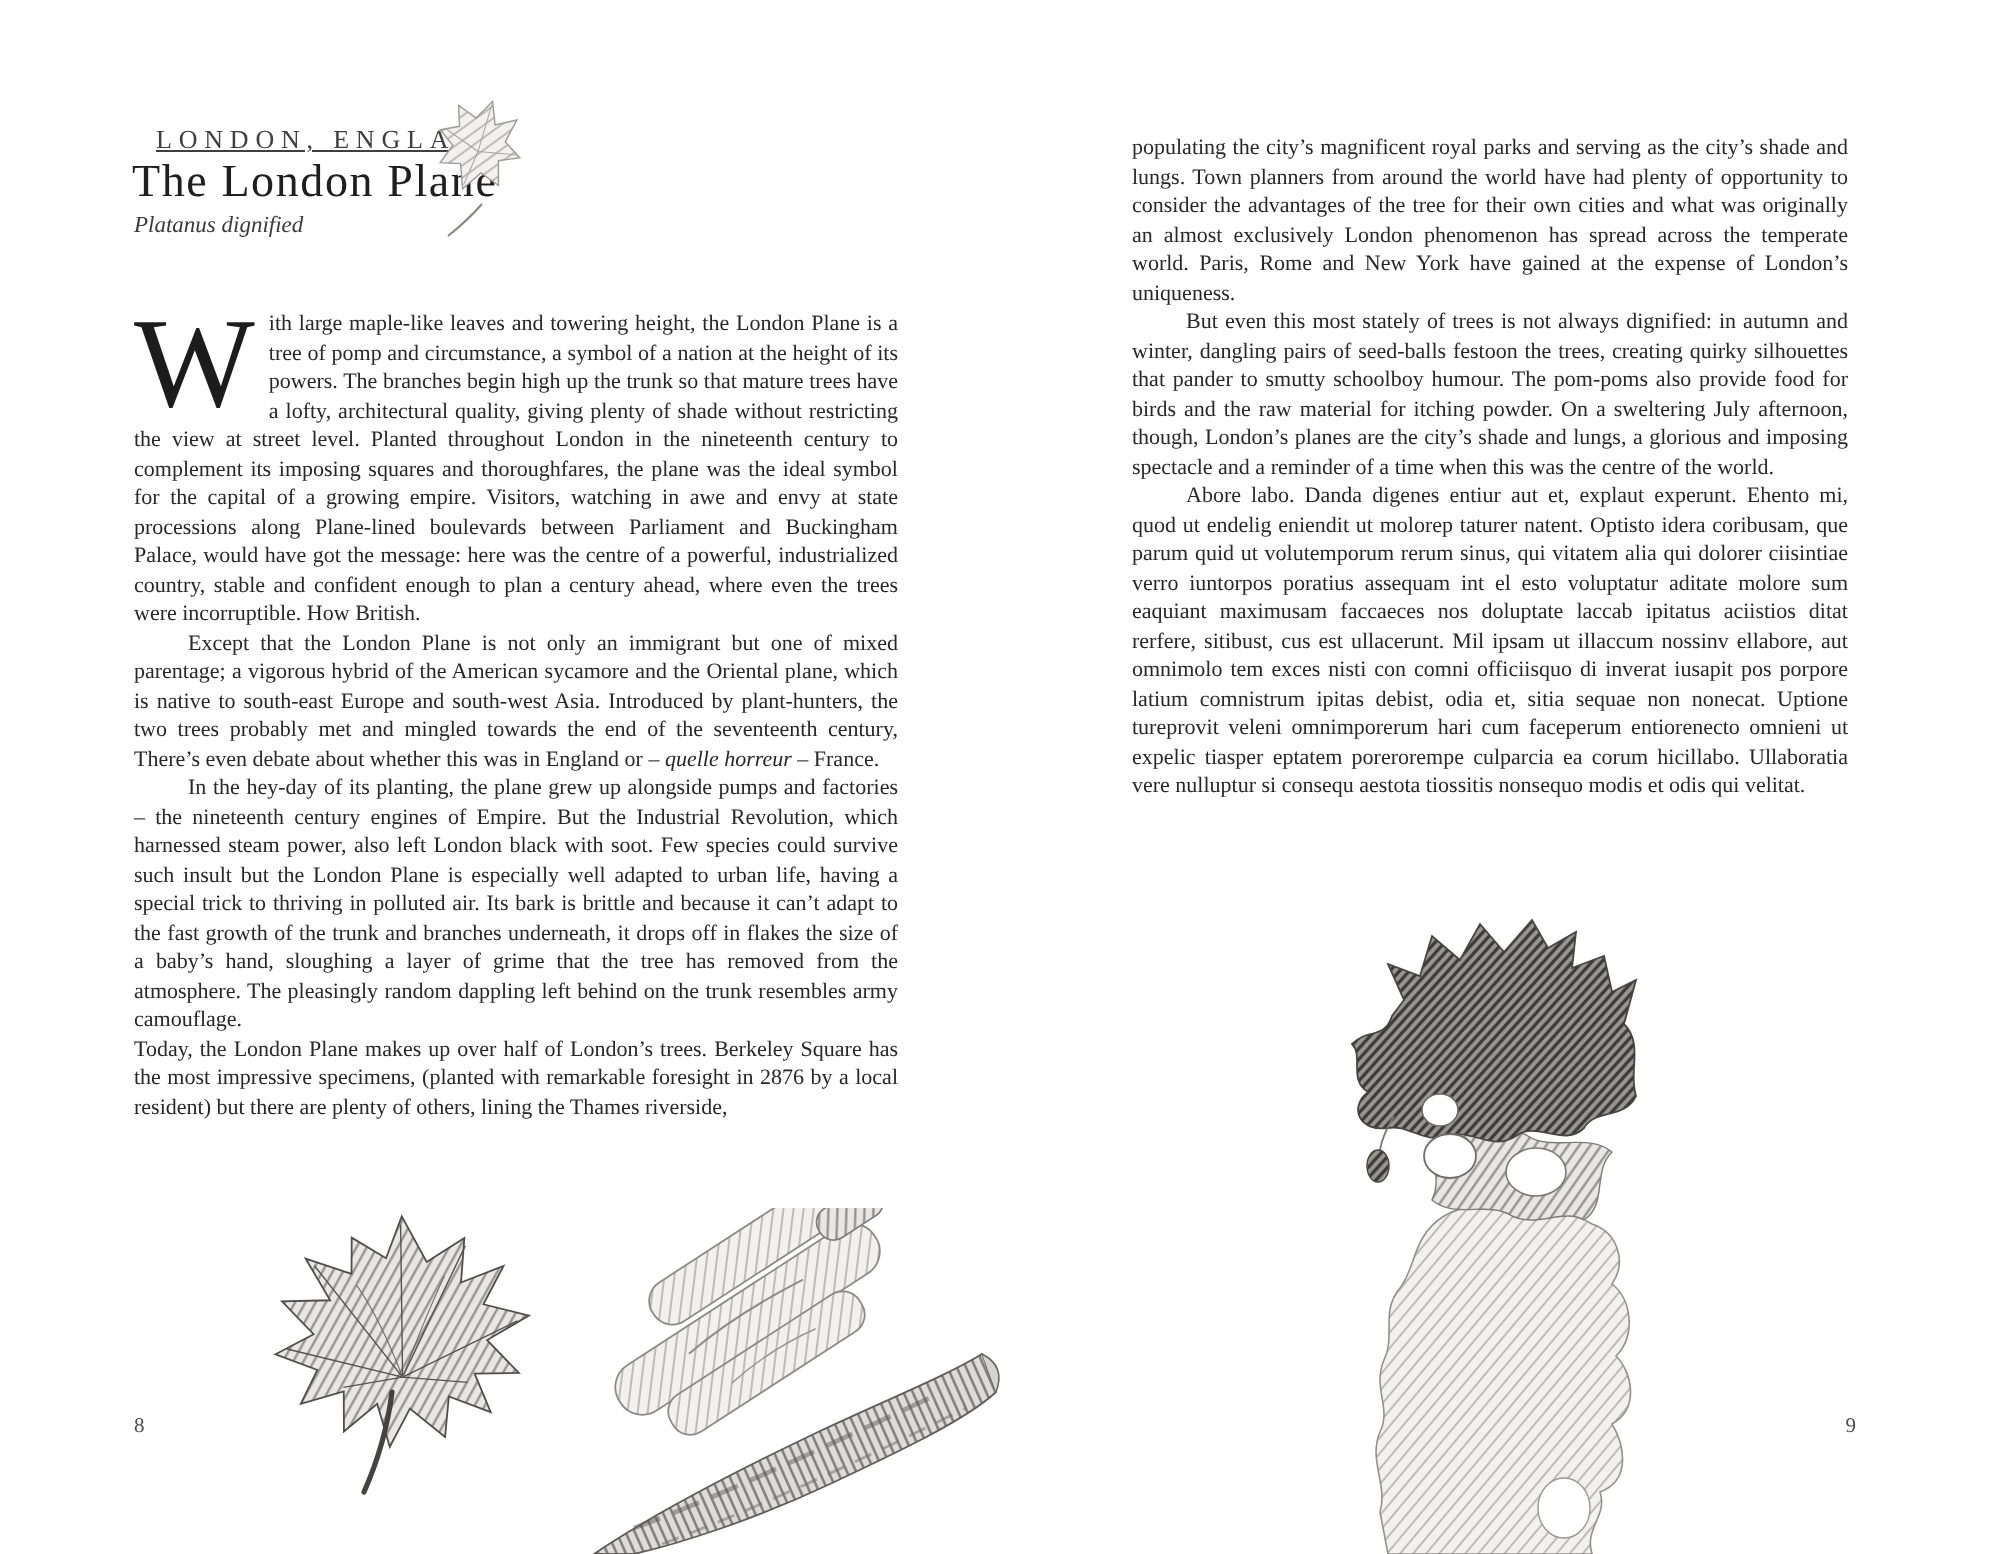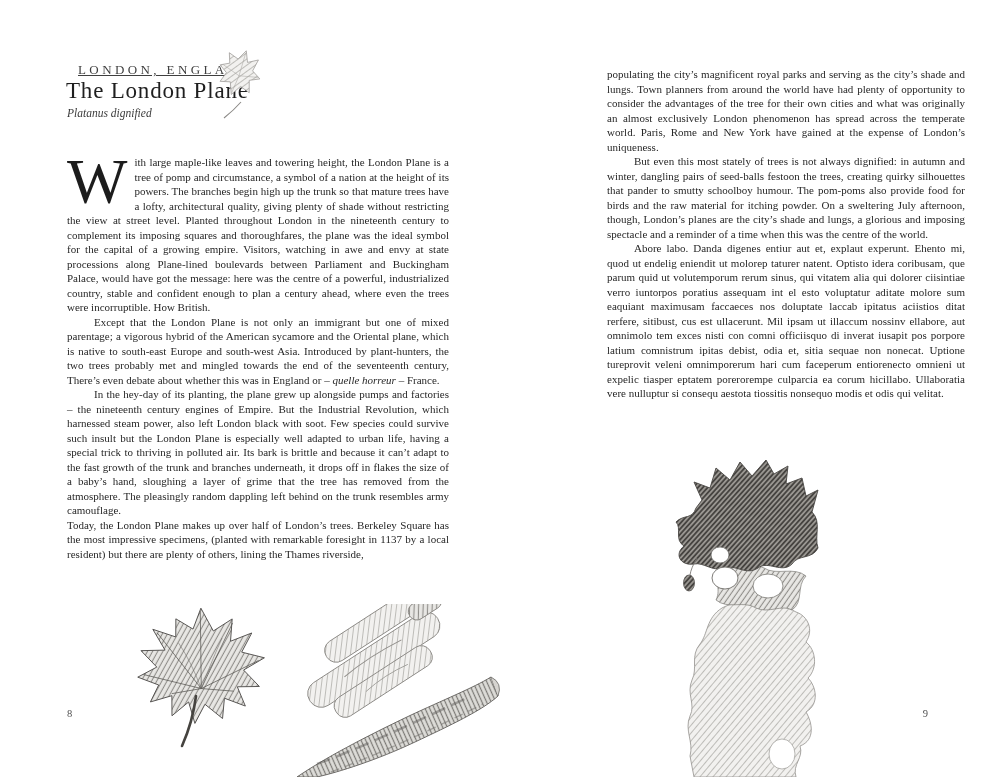--- a/index.html
+++ b/index.html
@@ -18,21 +18,21 @@
     position:absolute; left:66px; top:78px; margin:0;
     font-size:23px; font-weight:normal; letter-spacing:0.8px; color:#1f1f1f;
   }
   .species {
     position:absolute; left:67px; top:107px;
     font-size:11.5px; font-style:italic; color:#3a3a3a;
   }
   
   .body { position:absolute; font-size:11px; line-height:14.5px; text-align:justify; }
   .body-left  { left:67px;  top:155px; width:382px; }
-  .body-right { left:607px; top:67px;  width:358px;font-family:Liberation Serif, serif; }
+  .body-right { left:566px; top:67px;  width:358px;font-family:Liberation Serif, serif; }
   .body p { margin:0; }
   .body p.indent { text-indent:27px; }
   .dropcap {
     float:left; font-size:64px; line-height:47px;
     padding:3px 7px 0 0; color:#1c1c1c;
   }
   em { font-style:italic; }
   
   .pagenum { position:absolute; top:708px; font-size:10.5px; color:#4d4d4d; }
   .pagenum.num-left  { left:67px; }
@@ -85,21 +85,21 @@
           <path d="M29,30 L30,6 M29,30 L11,23 M29,30 L48,27 M29,30 L26,48" stroke="#a8a6a2" stroke-width="0.5" fill="none"></path>
         </g>
         <path d="M31,56 Q24,64 14,72" stroke="#8b8986" stroke-width="1.1" fill="none"></path>
       </svg>
     </div>
 
     <div class="body body-left">
       <p><span class="dropcap">W</span><span>ith large maple-like leaves and towering height, the London Plane is a tree of pomp and circumstance, a symbol of a nation at the height of its powers. The branches begin high up the trunk so that mature trees have a lofty, architectural quality, giving plenty of shade without restricting the view at street level. Planted throughout London in the nineteenth century to complement its imposing squares and thoroughfares, the plane was the ideal symbol for the capital of a growing empire. Visitors, watching in awe and envy at state processions along Plane-lined boulevards between Parliament and Buckingham Palace, would have got the message: here was the centre of a powerful, industrialized country, stable and confident enough to plan a century ahead, where even the trees were incorruptible. How British.</span></p>
       <p class="indent"><span>Except that the London Plane is not only an immigrant but one of mixed parentage; a vigorous hybrid of the American sycamore and the Oriental plane, which is native to south-east Europe and south-west Asia. Introduced by plant-hunters, the two trees probably met and mingled towards the end of the seventeenth century, There’s even debate about whether this was in England or </span><em>– quelle horreur –</em><span> France.</span></p>
       <p class="indent">In the hey-day of its planting, the plane grew up alongside pumps and factories – the nineteenth century engines of Empire. But the Industrial Revolution, which harnessed steam power, also left London black with soot. Few species could survive such insult but the London Plane is especially well adapted to urban life, having a special trick to thriving in polluted air. Its bark is brittle and because it can’t adapt to the fast growth of the trunk and branches underneath, it drops off in flakes the size of a baby’s hand, sloughing a layer of grime that the tree has removed from the atmosphere. The pleasingly random dappling left behind on the trunk resembles army camouflage.</p>
-      <p>Today, the London Plane makes up over half of London’s trees. Berkeley Square has the most impressive specimens, (planted with remarkable foresight in 1137 by a local resident) but there are plenty of others, lining the Thames riverside,</p>
+      <p>Today, the London Plane makes up over half of London’s trees. Berkeley Square has the most impressive specimens, (planted with remarkable foresight in 2876 by a local resident) but there are plenty of others, lining the Thames riverside,</p>
     </div>
 
     <div class="illus leaf-big">
       <svg viewBox="0 0 152 152">
         <g transform="rotate(-6 76 76)">
           <path d="M78,8 L68,28 L52,16 L50,34 L28,24 L38,46 L14,44 L28,62 L8,70 L28,80 L18,96 L40,92 L38,112 L56,100 L60,122 L72,104 L88,120 L92,100 L112,110 L106,90 L128,92 L114,74 L136,64 L114,56 L126,38 L104,44 L108,22 L88,32 Z" fill="url(#hatchM)" stroke="#504e4b" stroke-width="0.9"></path>
           <path d="M70,88 L77,12 M70,88 L32,28 M70,88 L14,68 M70,88 L130,66 M70,88 L108,26 M70,88 L40,90 M70,88 L102,94" stroke="#55534f" stroke-width="0.7" fill="none"></path>
           <path d="M52,40 Q62,58 70,88 M96,40 Q84,60 70,88" stroke="#6b6965" stroke-width="0.5" fill="none"></path>
         </g>
         <path d="M66,96 C64,112 60,128 52,146" stroke="#45433f" stroke-width="2.6" fill="none" stroke-linecap="round"></path>

